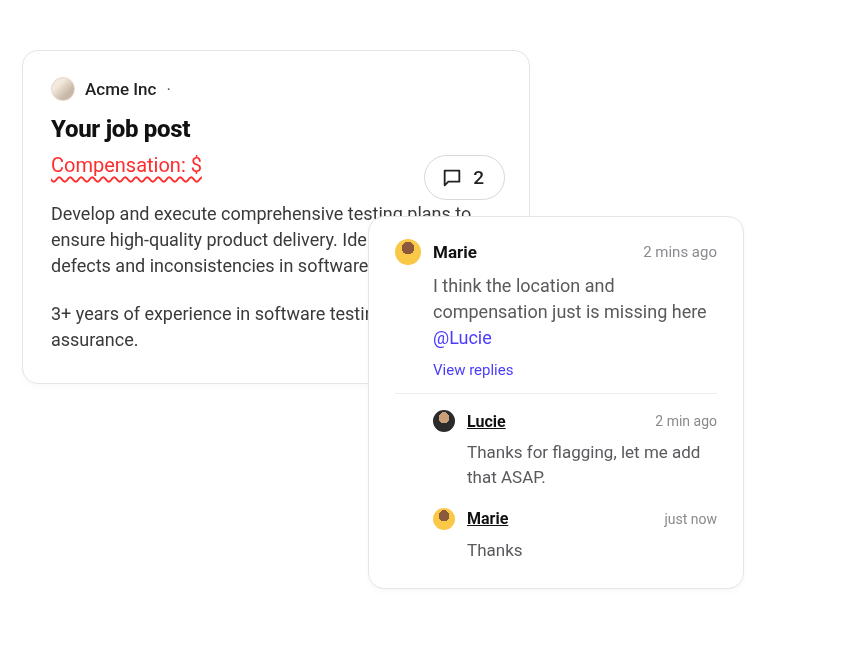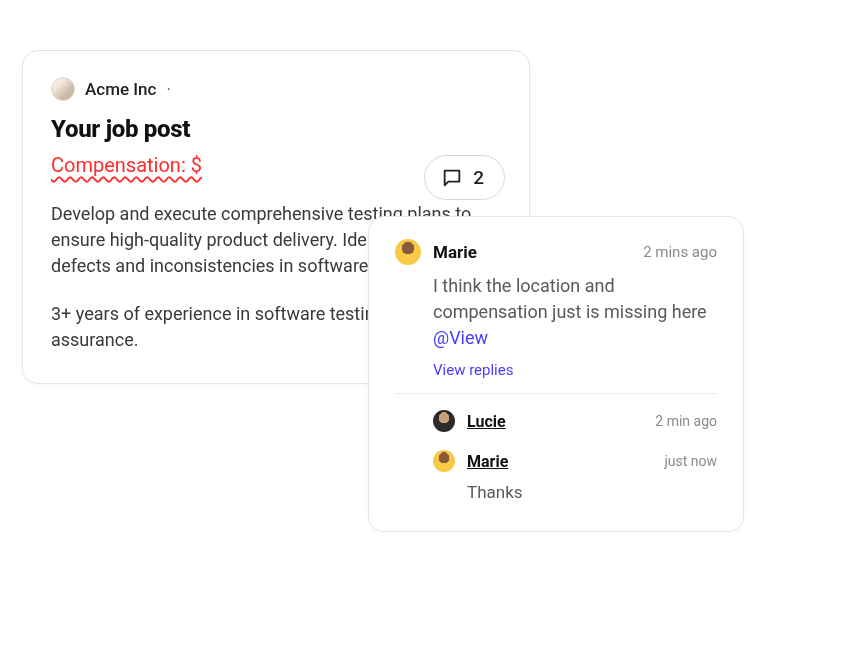--- a/index.html
+++ b/index.html
@@ -193,35 +193,36 @@
 
 <div class="card comments-panel">
 
   <div class="comment">
     <div class="comment-head">
       <div class="avatar marie"></div>
       <span class="author">Marie</span>
       <span class="timestamp">2 mins ago</span>
     </div>
     <div class="comment-body">
-      <span>I think the location and compensation just is missing here </span><span class="mention">@View</span>
+      <span>I think the location and compensation just is missing here </span><span class="mention">@Lucie</span>
     </div>
     <span class="view-replies">View replies</span>
   </div>
 
   <hr class="divider">
 
   <div class="replies">
 
   <div class="reply">
         <div class="comment-head">
           <div class="avatar lucie"></div>
           <span class="author">Lucie</span>
           <span class="timestamp">2 min ago</span>
         </div>
+        <div class="comment-body">Thanks for flagging, let me add that ASAP.</div>
       </div>
       <div class="reply">
         <div class="comment-head">
           <div class="avatar marie"></div>
           <span class="author">Marie</span>
           <span class="timestamp">just now</span>
         </div>
         <div class="comment-body">Thanks</div>
       </div>
     </div>

